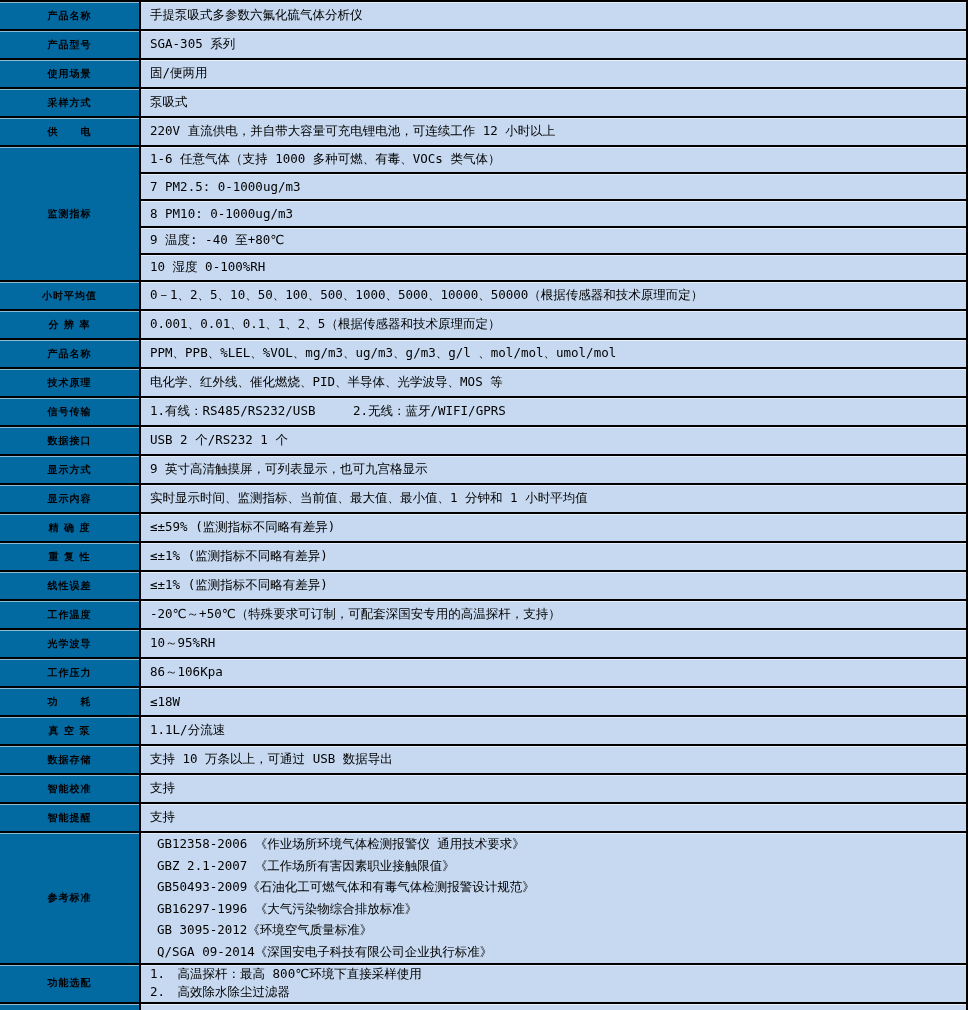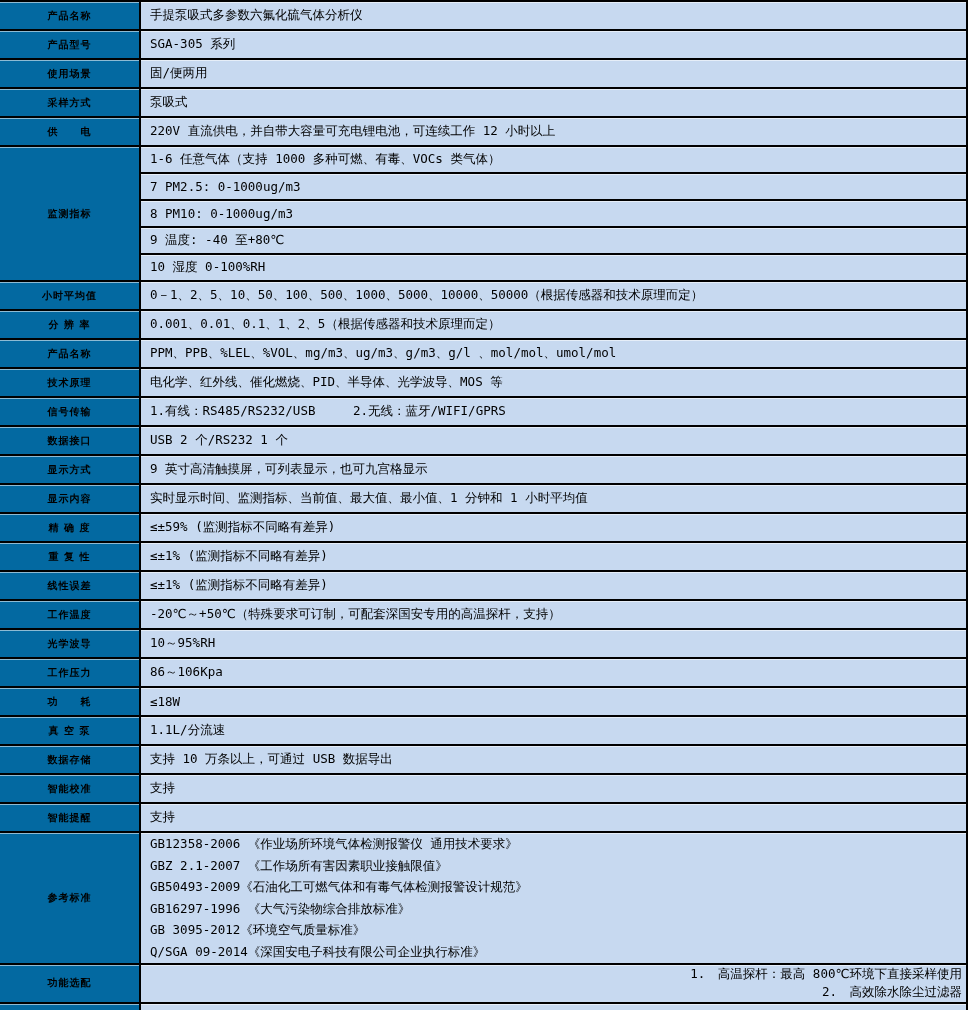--- a/index.html
+++ b/index.html
@@ -38,22 +38,22 @@
   td.val {
     background: #C7D9F0;
     vertical-align: middle;
     font-family: "DejaVu Sans Mono", "DejaVu Sans", sans-serif;
     font-size: 12.5px;
     color: #000;
     padding: 0 4px 0 9px;
   }
   tr.std td { height: 25px; }
   .mline { line-height: 21.6px; padding: 2px 0; }
-  .mline div { height: 21.6px; }
-  .oline { line-height: 18.5px; padding: 2px 0; text-align: right; }
+  .mline div { height: 21.6px; margin-left: 7px; }
+  .oline { line-height: 18.5px; padding: 2px 0; }
   .oline div { height: 18.5px; }
 </style>
 </head>
 <body>
 
 <div class="sheet">
 <table class="spec">
   <colgroup>
         <col style="width:140px">
         <col>

